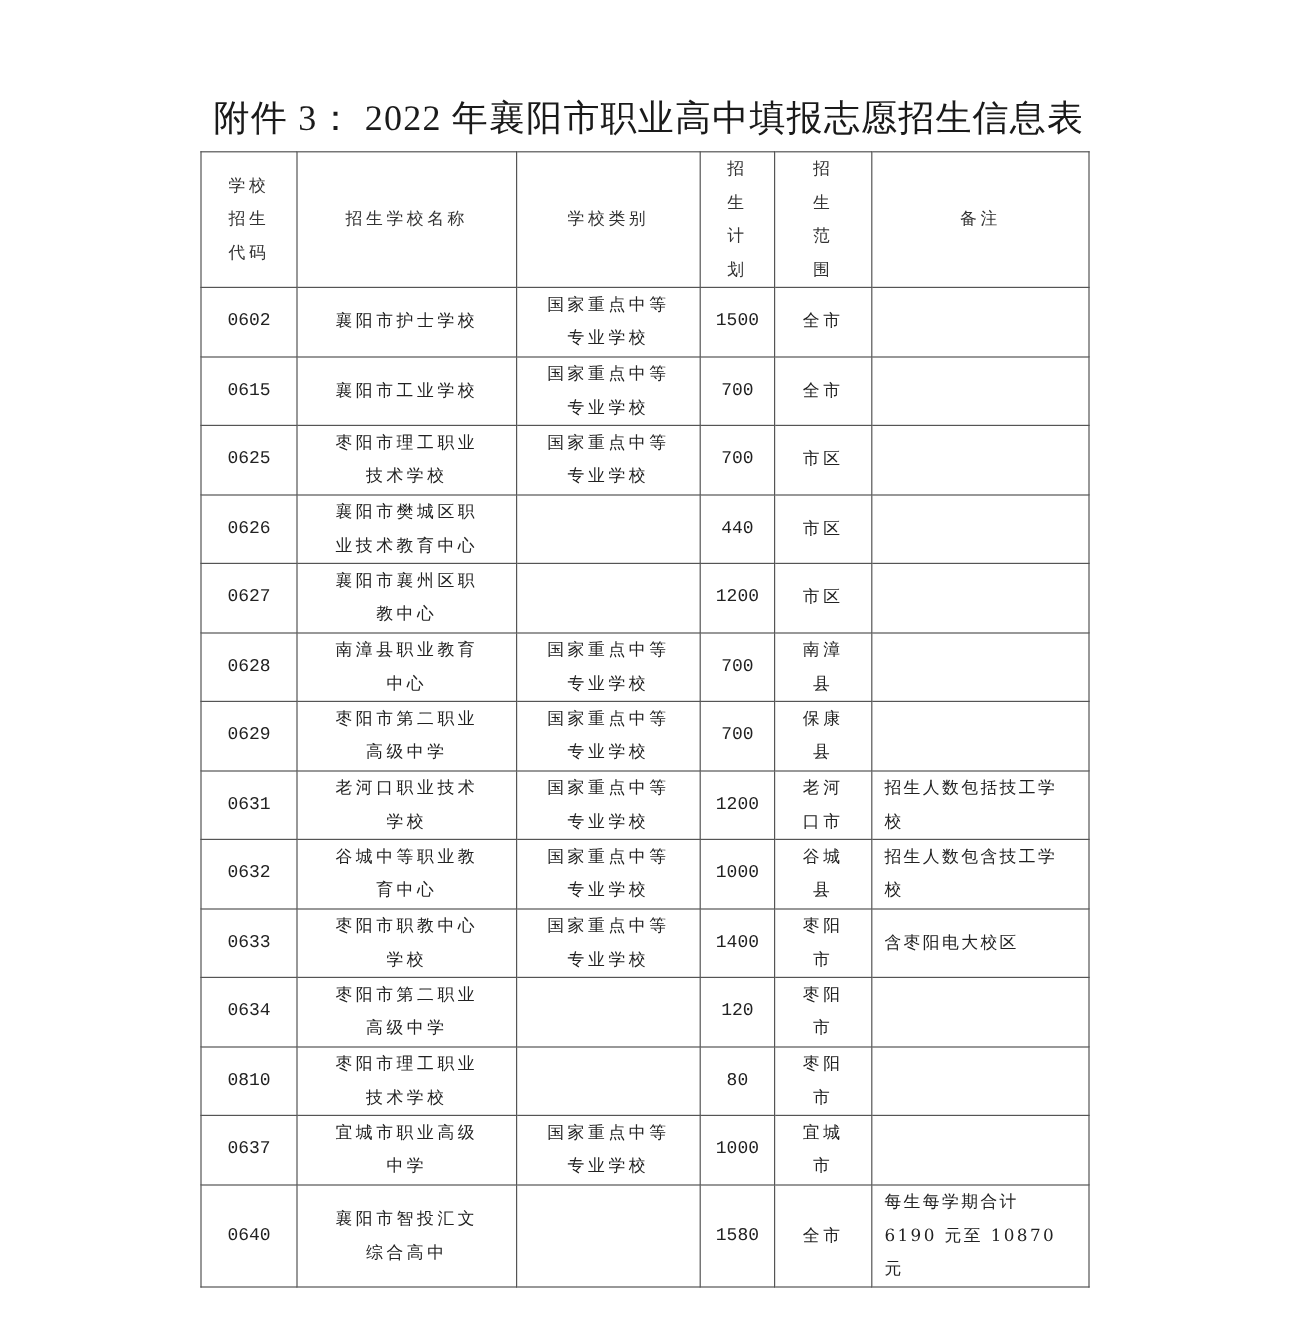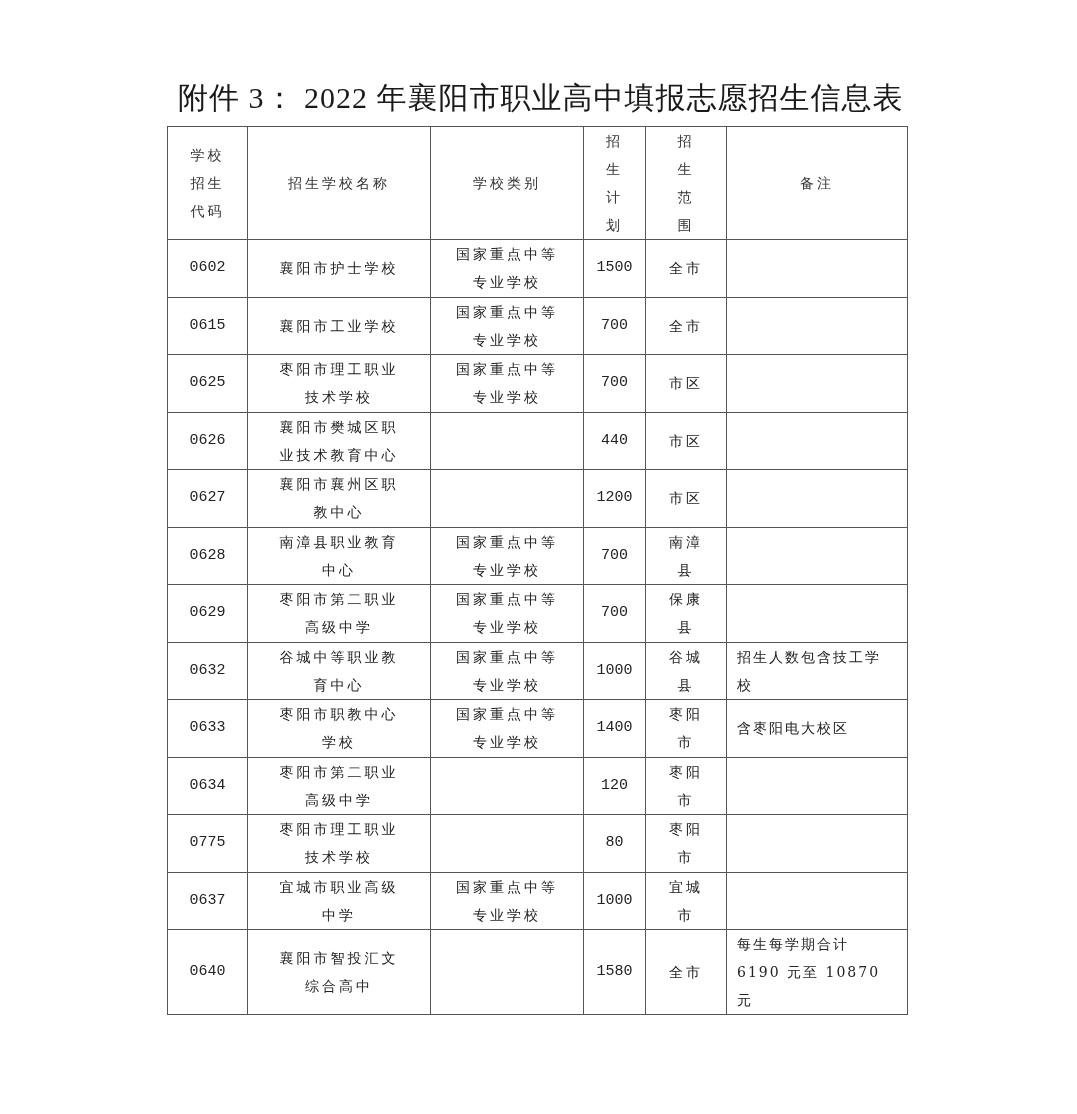--- a/index.html
+++ b/index.html
@@ -153,20 +153,36 @@
         </td>
     <td class="plan">700</td>
     <td>
           <div style="width:3.6em;margin:0 auto;">保康县</div>
         </td>
     <td class="note">
           <div style="width:11em;"></div>
         </td>
   </tr>
       <tr>
+    <td class="code">0631</td>
+    <td class="name">
+          <div style="width:9em;margin:0 auto;">老河口职业技术学校</div>
+        </td>
+    <td>
+          <div style="width:8.2em;margin:0 auto;">国家重点中等专业学校</div>
+        </td>
+    <td class="plan">1200</td>
+    <td>
+          <div style="width:3.6em;margin:0 auto;">老河口市</div>
+        </td>
+    <td class="note">
+          <div style="width:11em;">招生人数包括技工学校</div>
+        </td>
+  </tr>
+      <tr>
     <td class="code">0632</td>
     <td class="name">
           <div style="width:9em;margin:0 auto;">谷城中等职业教育中心</div>
         </td>
     <td>
           <div style="width:8.2em;margin:0 auto;">国家重点中等专业学校</div>
         </td>
     <td class="plan">1000</td>
     <td>
           <div style="width:3.6em;margin:0 auto;">谷城县</div>
@@ -201,21 +217,21 @@
         </td>
     <td class="plan">120</td>
     <td>
           <div style="width:3.6em;margin:0 auto;">枣阳市</div>
         </td>
     <td class="note">
           <div style="width:11em;"></div>
         </td>
   </tr>
       <tr>
-    <td class="code">0775</td>
+    <td class="code">0810</td>
     <td class="name">
           <div style="width:9em;margin:0 auto;">枣阳市理工职业技术学校</div>
         </td>
     <td>
           <div style="width:8.2em;margin:0 auto;"></div>
         </td>
     <td class="plan">80</td>
     <td>
           <div style="width:3.6em;margin:0 auto;">枣阳市</div>
         </td>

